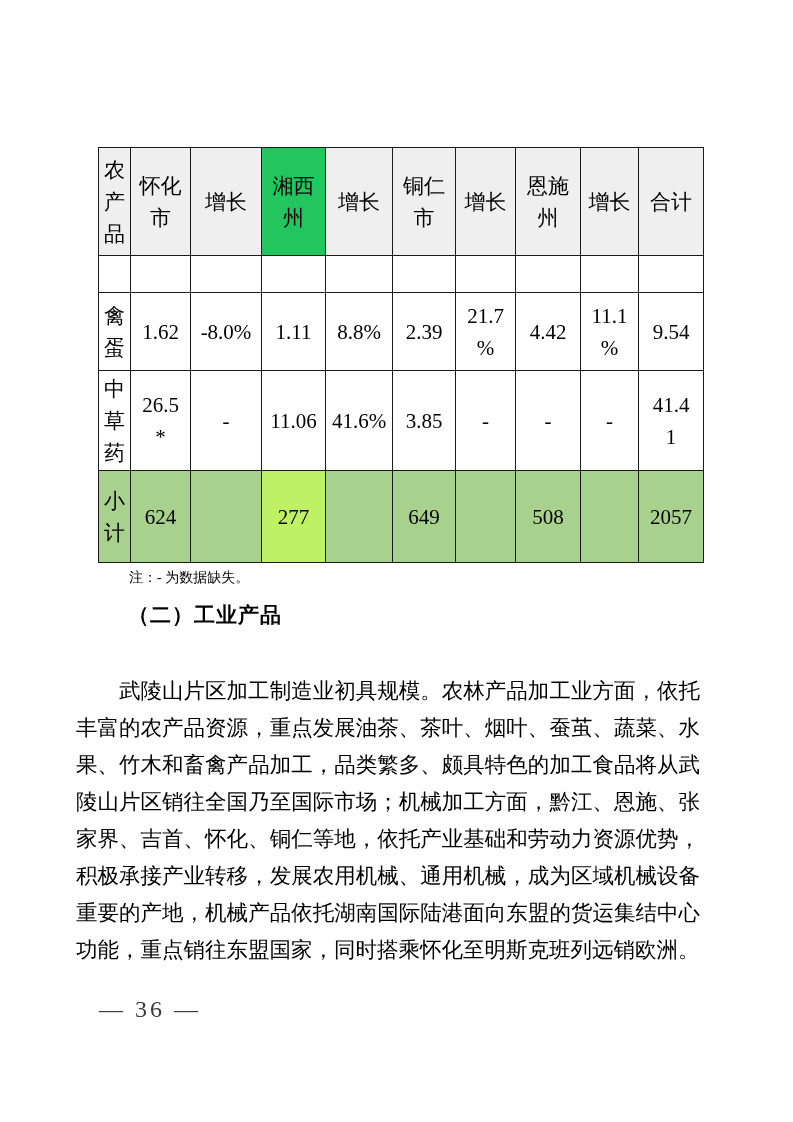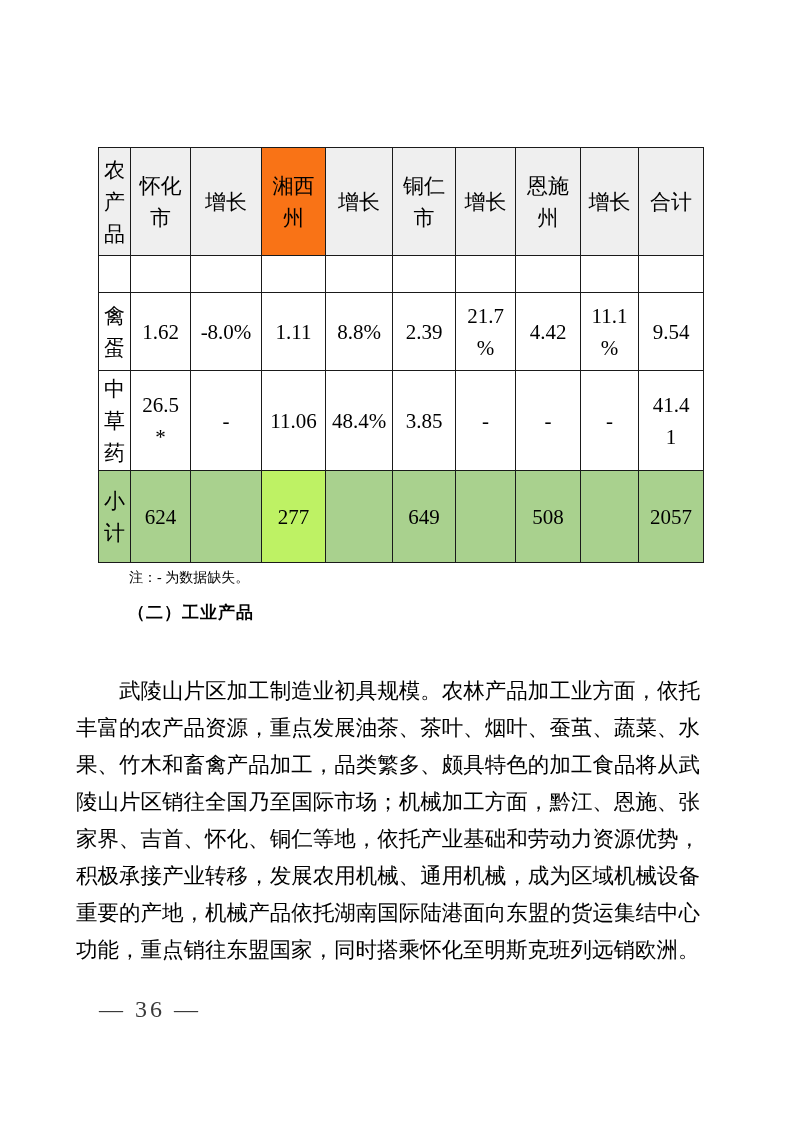--- a/index.html
+++ b/index.html
@@ -14,21 +14,21 @@
        font-size:21px; line-height:32px; white-space:pre-line; padding:0 1px;
        overflow:hidden; }
   tr:nth-child(1) { height:108px; }
   tr:nth-child(2) { height:37px; }
   tr:nth-child(3) { height:78px; }
   tr:nth-child(4) { height:100px; }
   tr:nth-child(5) { height:92px; }
 
   
   .note    { position:absolute; left:129px; top:569px; font-size:14px; }
-  .heading { position:absolute; left:128px; top:601px; font-size:17px;
+  .heading { position:absolute; left:128px; top:601px; font-size:21px;
              font-weight:bold; letter-spacing:1px; }
   .para    { position:absolute; left:76px; top:641px; width:624px;
              font-size:21.5px; line-height:37px; text-align:justify;
              text-indent:43px;margin-top:32px; }
   .pageno  { position:absolute; left:99px; top:996px; font-size:24px;
              color:#3a3a3a; letter-spacing:3px; }
 </style>
 </head>
 <body>
 
@@ -49,21 +49,21 @@
         <col style="width:65px">
       </colgroup>
       <tbody>
           <tr>
             <td style="background: rgb(239, 239, 239);">农
 产
 品</td>
             <td style="background: rgb(239, 239, 239);">怀化
 市</td>
             <td style="background: rgb(239, 239, 239);">增长</td>
-            <td style="background: #f97316; text-align: center;">湘西
+            <td style="background: #22c55e; text-align: center;">湘西
 州</td>
             <td style="background: rgb(239, 239, 239);">增长</td>
             <td style="background: rgb(239, 239, 239);">铜仁
 市</td>
             <td style="background: rgb(239, 239, 239);">增长</td>
             <td style="background: rgb(239, 239, 239);">恩施
 州</td>
             <td style="background: rgb(239, 239, 239);">增长</td>
             <td style="background: rgb(239, 239, 239);">合计</td>
           </tr>
@@ -95,21 +95,21 @@
             <td>9.54</td>
           </tr>
           <tr>
             <td>中
 草
 药</td>
             <td>26.5
 *</td>
             <td>-</td>
             <td>11.06</td>
-            <td>48.4%</td>
+            <td>41.6%</td>
             <td>3.85</td>
             <td>-</td>
             <td>-</td>
             <td>-</td>
             <td>41.4
 1</td>
           </tr>
           <tr>
             <td style="background: rgb(169, 209, 142);">小
 计</td>

